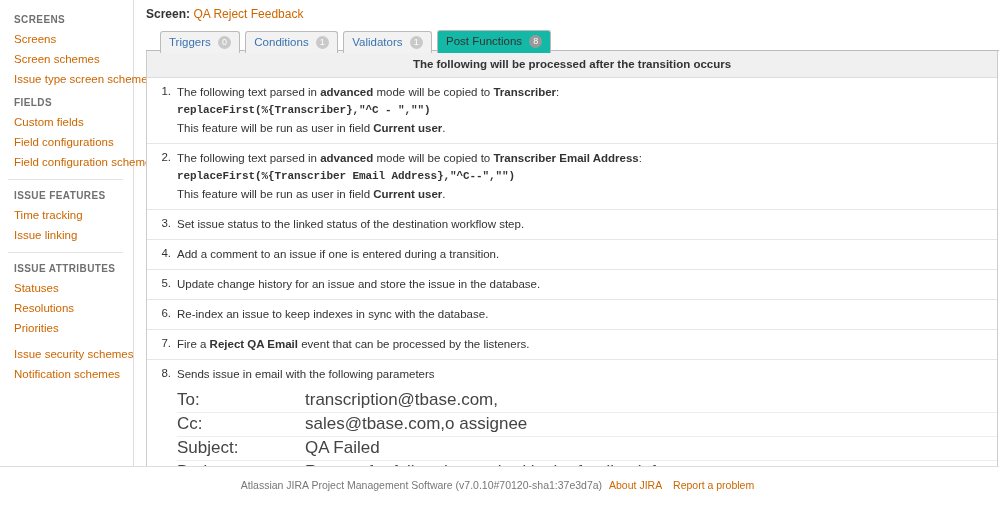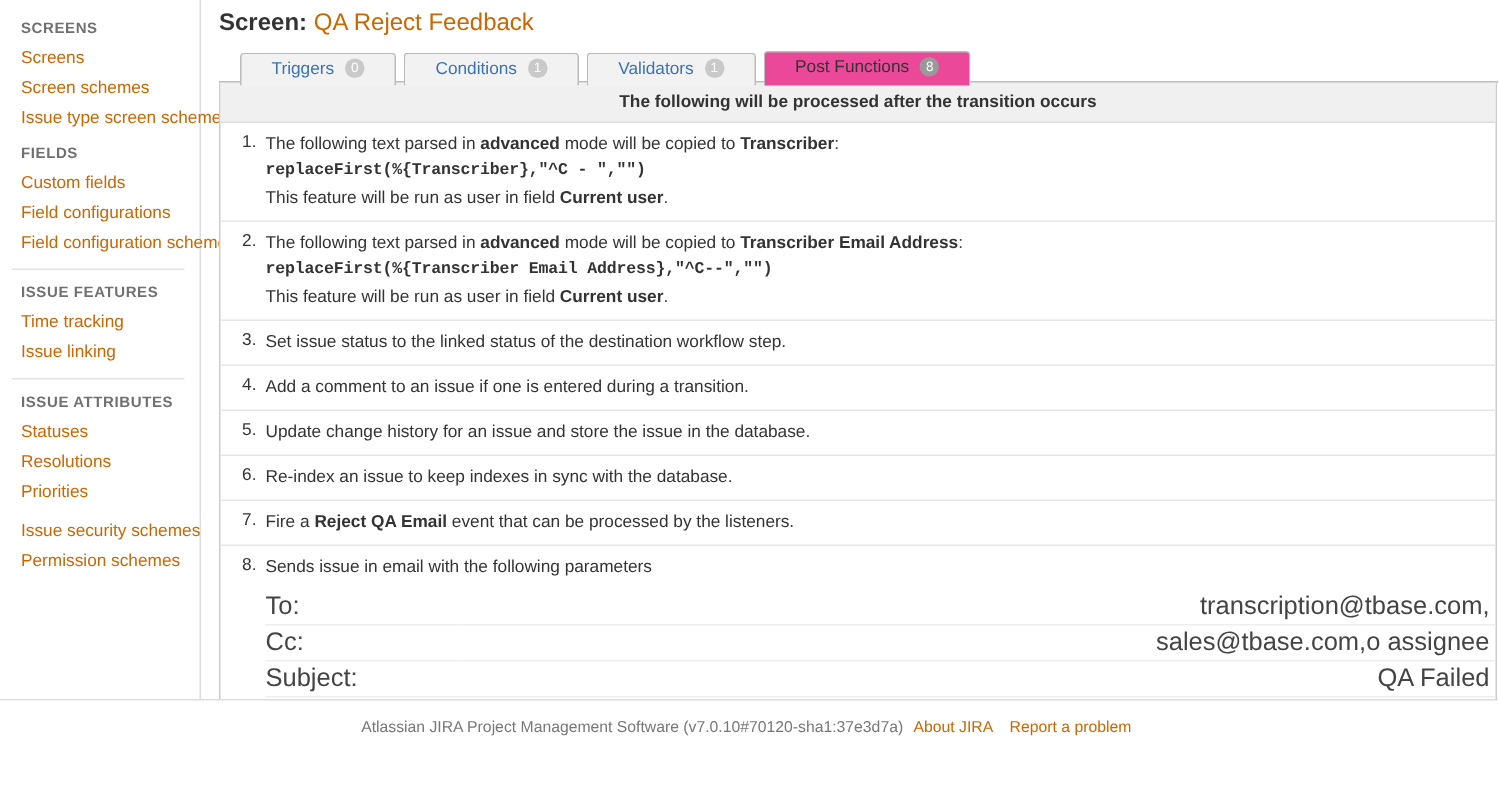--- a/index.html
+++ b/index.html
@@ -56,53 +56,53 @@
   
   #main {
     position: absolute;
     left: 134px; top: 0;
     width: 865px; height: 466px;
     padding: 6px 0 0 12px;
   }
 
   
   #screen-line {
-    font-size: 16px;
+    font-size: 12px;
     color: #333333;
     padding: 1px 0 8px 0;
   }
   #screen-line .lbl { font-weight: bold; color: #333333; }
   #screen-line .val { color: #cc6600; cursor: pointer; }
 
   
   #tabs {
     position: relative;
     height: 22px;
     border-bottom: 1px solid #bbbbbb;
     padding-left: 14px;
   }
   .tab {
     display: inline-block;
     height: 22px;
     line-height: 20px;
-    padding: 0 20px;
+    padding: 0 8px;
     margin-right: 2px;
     font-size: 11.5px;
     color: #3b73af;
     background: #f2f2f2;
     border: 1px solid #bbbbbb;
     border-bottom: none;
     border-radius: 3px 3px 0 0;
     cursor: pointer;
     position: relative;
     top: 1px;
     vertical-align: bottom;
   }
   .tab.active {
-    background: #ec4899;
+    background: #14b8a6;
     color: #333333;
     font-weight: normal;
     height: 23px;
     line-height: 21px;
   }
   .tab .badge {
     display: inline-block;
     min-width: 13px;
     height: 13px;
     line-height: 13px;
@@ -175,21 +175,21 @@
   }
   table.params td {
     font-size: 17px;
     color: #444444;
     padding: 3px 4px 4px 0;
     vertical-align: top;
     border-bottom: 1px solid #eeeeee;
   }
   table.params tr:last-child td { border-bottom: none; }
   td.pkey { width: 128px; color: #555555; padding-left: 12px; }
-  td.pval { color: #333333; word-break: break-all; text-align: right; }
+  td.pval { color: #333333; word-break: break-all; }
 
   
   #footer {
     position: absolute;
     left: 0; top: 466px;
     width: 999px;
     height: 60px;
     border-top: 1px solid #dddddd;
     background: #ffffff;
     text-align: center;
@@ -250,21 +250,21 @@
 
     <div class="side-group">
       <div class="side-head">ISSUE ATTRIBUTES</div>
       <a class="side-item">Statuses</a>
       <a class="side-item">Resolutions</a>
       <a class="side-item">Priorities</a>
     </div>
 
     <div class="side-loose">
       <a class="side-item">Issue security schemes</a>
-      <a class="side-item">Permission schemes</a>
+      <a class="side-item">Notification schemes</a>
     </div>
   </div>
 
   <div id="main">
 
     <div id="screen-line">
       <span class="lbl">Screen:</span>
       <span class="val">QA Reject Feedback</span>
     </div>
 

